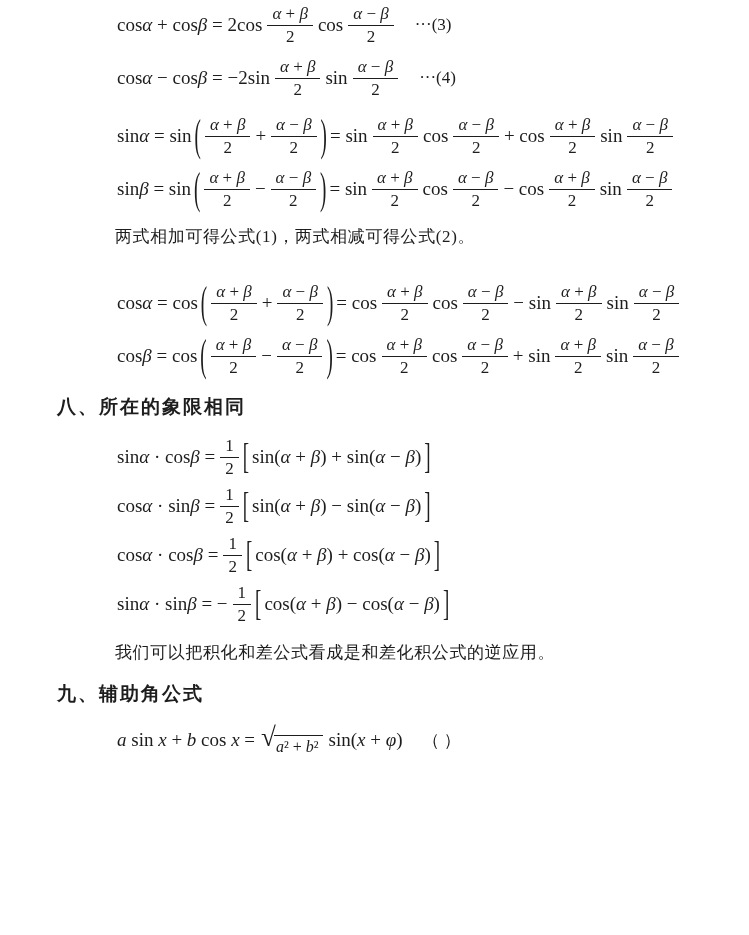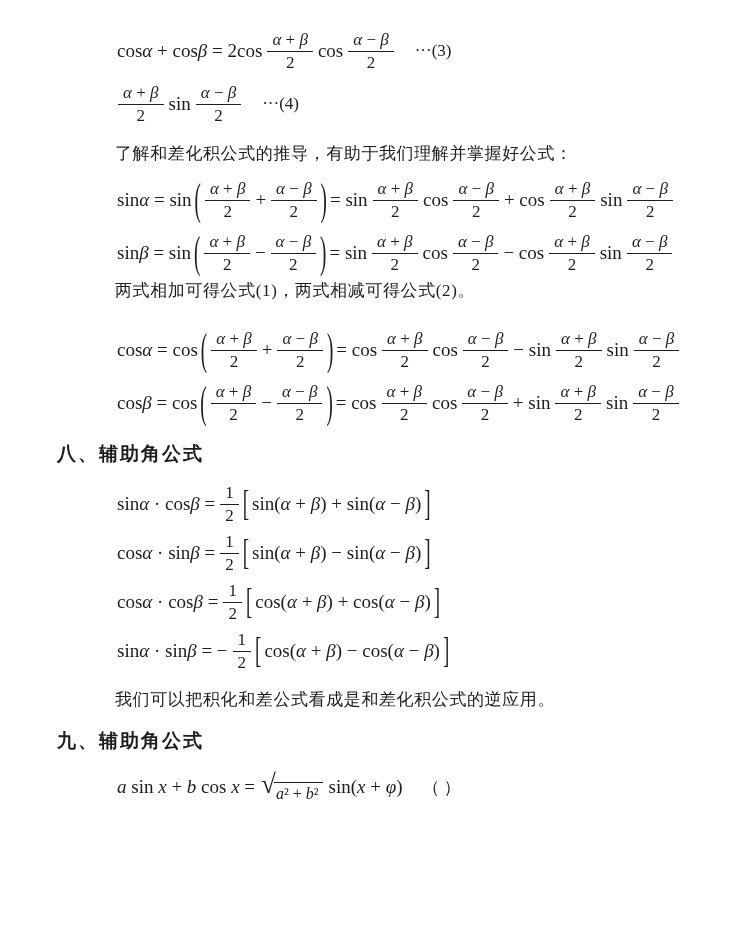--- a/index.html
+++ b/index.html
@@ -3,21 +3,21 @@
 <meta charset="utf-8">
 <style>
   html,body { margin:0; padding:0; }
   body {
     width:749px; height:935px;
     background:#ffffff;
     color:#1d1d1d;
     font-family:"Liberation Serif","DejaVu Serif",serif;
     overflow:hidden;
   }
-  .content { padding-top:26px; }
+  .content { }
 
   
   .math-row {
     display:flex; align-items:center;
     margin-left:115px;
     font-size:19px;
     height:50px;
   }
   .math-row.brk { height:48px; }
   .math-row.auxrow { height:36px; }
@@ -51,21 +51,21 @@
   .para i { font-style:italic; }
 
   .heading {
     margin-left:57px;
     font-family:"Liberation Sans","DejaVu Sans",sans-serif;
     font-weight:bold; font-size:19px; letter-spacing:2px; line-height:28px;
   }
 
   
   .mt3{margin-top:3px} .mt7{margin-top:1px} .mt8{margin-top:8px}
-  .mt10{} .mt11{margin-top:21px} .mt12{margin-top:12px}
+  .mt10{margin-top:10px} .mt11{margin-top:28px} .mt12{margin-top:12px}
   .mt14{margin-top:14px}
 </style>
 </head>
 <body>
 
 <div class="content">
 
   <div class="math-row">
     <span class="tok">cos<i>α</i> + cos<i>β</i> = 2cos</span>
     <span class="frac">
@@ -74,33 +74,33 @@
     </span>
     <span class="tok">cos</span>
     <span class="frac">
       <span class="num"><i>α</i> − <i>β</i></span>
       <span class="den">2</span>
     </span>
     <span class="tag">···(3)</span>
   </div>
 
   <div class="math-row mt3">
+    <span class="tok">cos<i>α</i> − cos<i>β</i> = −2sin</span>
     <span class="frac">
       <span class="num"><i>α</i> + <i>β</i></span>
       <span class="den">2</span>
     </span>
     <span class="tok">sin</span>
     <span class="frac">
       <span class="num"><i>α</i> − <i>β</i></span>
       <span class="den">2</span>
     </span>
     <span class="tag">···(4)</span>
   </div>
 
-  <div class="para mt12">了解和差化积公式的推导，有助于我们理解并掌握好公式：</div>
 
   <div class="math-row mt8">
     <span class="tok">sin<i>α</i> = sin</span>
     <span class="bigp">(</span>
     <span class="frac">
       <span class="num"><i>α</i> + <i>β</i></span>
       <span class="den">2</span>
     </span>
     <span class="tok">+</span>
     <span class="frac">
@@ -231,21 +231,21 @@
       <span class="den">2</span>
     </span>
     <span class="tok">sin</span>
     <span class="frac">
       <span class="num"><i>α</i> − <i>β</i></span>
       <span class="den">2</span>
     </span>
   </div>
 
 
-  <div class="heading mt12">八、辅助角公式</div>
+  <div class="heading mt12">八、所在的象限相同</div>
 
   <div class="math-row brk mt12">
     <span class="tok">sin<i>α</i> · cos<i>β</i> =</span>
     <span class="frac">
       <span class="num">1</span>
       <span class="den">2</span>
     </span>
     <span class="bigb">[</span>
     <span class="tok">sin(<i>α</i> + <i>β</i>) + sin(<i>α</i> − <i>β</i>)</span>
     <span class="bigb">]</span>

